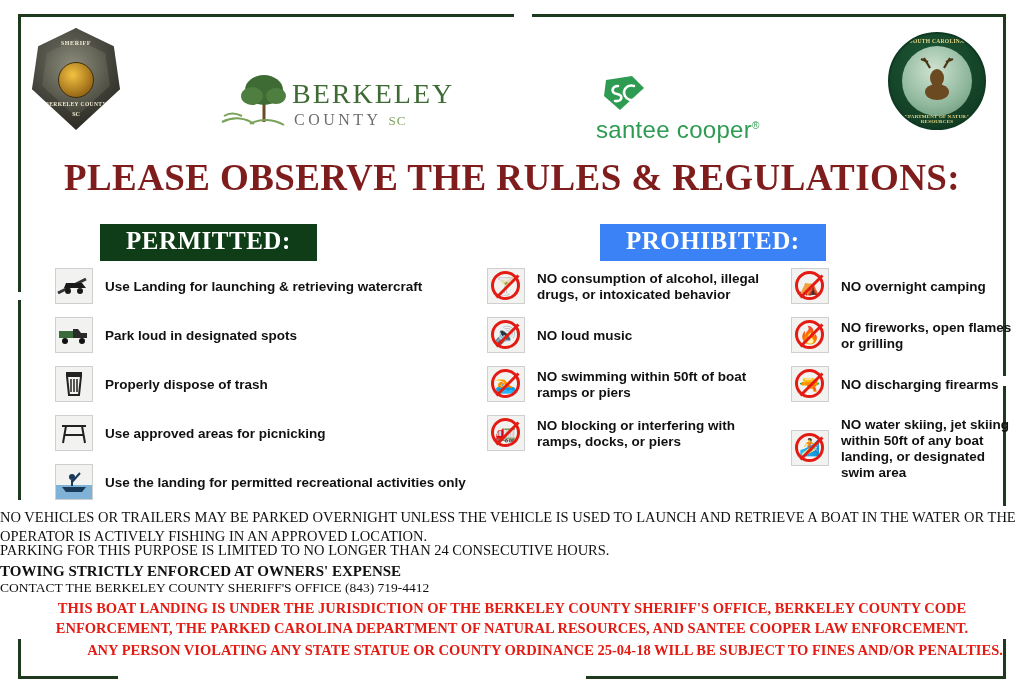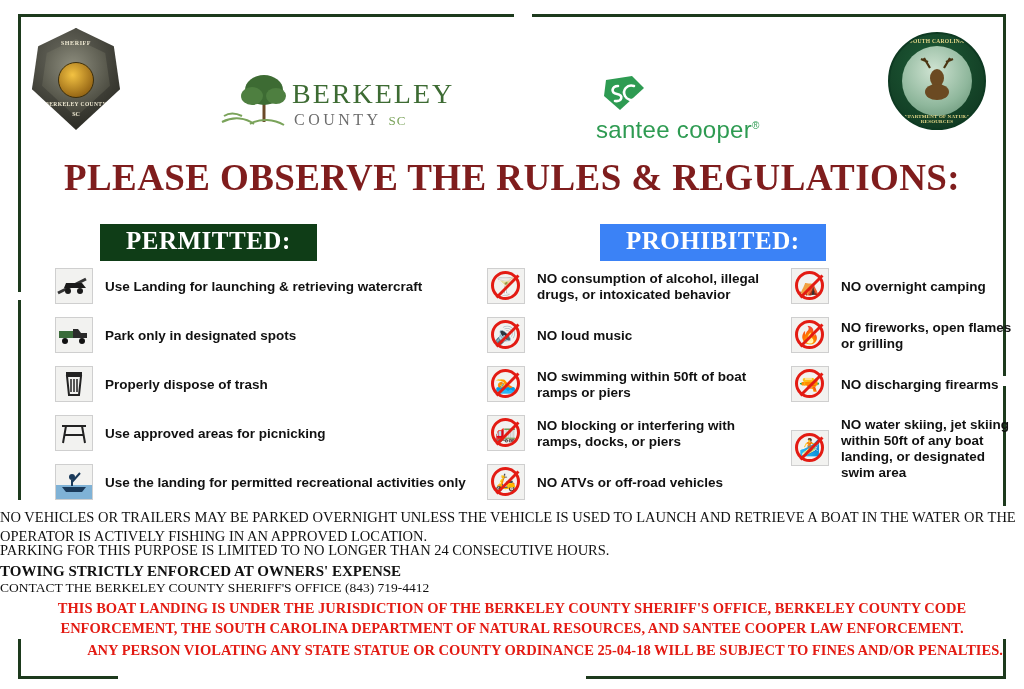--- a/index.html
+++ b/index.html
@@ -423,21 +423,21 @@
 
   <div class="item">
     <div class="item-icon">
       <svg viewBox="0 0 36 34" style="width:36px;height:34px">
         <rect x="3" y="13" width="14" height="7" fill="#3a6b3a"></rect>
         <path d="M17 20 h14 v-5 h-6 l-3 -4 h-5 z" fill="#2a2a2a"></path>
         <circle cx="9" cy="23" r="3" fill="#111"></circle>
         <circle cx="26" cy="23" r="3" fill="#111"></circle>
       </svg>
     </div>
-    <div class="item-text">Park only in designated spots</div>
+    <div class="item-text">Park loud in designated spots</div>
   </div>
 
   <div class="item">
     <div class="item-icon">
       <svg viewBox="0 0 36 34" style="width:36px;height:34px">
         <rect x="10" y="5" width="16" height="3" fill="#222"></rect>
         <path d="M11 9 h14 l-2 19 h-10 z" fill="none" stroke="#222" stroke-width="2"></path>
         <path d="M15 12 v13 M18 12 v13 M21 12 v13" stroke="#222" stroke-width="1.5"></path>
       </svg>
     </div>
@@ -493,27 +493,20 @@
   </div>
 
   <div class="item">
     <div class="item-icon">
       <div class="glyph">🚛</div>
       <div class="no-slash"></div>
     </div>
     <div class="item-text">NO blocking or interfering with ramps, docks, or piers</div>
   </div>
 
-  <div class="item">
-    <div class="item-icon">
-      <div class="glyph">🛵</div>
-      <div class="no-slash"></div>
-    </div>
-    <div class="item-text">NO ATVs or off-road vehicles</div>
-  </div>
 </div>
 
 <div class="col col-prohibited-2">
 
   <div class="item">
     <div class="item-icon">
       <div class="glyph">⛺</div>
       <div class="no-slash"></div>
     </div>
     <div class="item-text">NO overnight camping</div>
@@ -542,14 +535,14 @@
     </div>
     <div class="item-text">NO water skiing, jet skiing within 50ft of any boat landing, or designated swim area</div>
   </div>
 </div>
 
 <div class="fine fine-1">NO VEHICLES OR TRAILERS MAY BE PARKED OVERNIGHT UNLESS THE VEHICLE IS USED TO LAUNCH AND RETRIEVE A BOAT IN THE WATER OR THE OPERATOR IS ACTIVELY FISHING IN AN APPROVED LOCATION.</div>
 <div class="fine fine-2">PARKING FOR THIS PURPOSE IS LIMITED TO NO LONGER THAN 24 CONSECUTIVE HOURS.</div>
 <div class="fine fine-3">TOWING STRICTLY ENFORCED AT OWNERS' EXPENSE</div>
 <div class="fine fine-4">CONTACT THE BERKELEY COUNTY SHERIFF'S OFFICE (843) 719-4412</div>
 
-<div class="red red-1">THIS BOAT LANDING IS UNDER THE JURISDICTION OF THE BERKELEY COUNTY SHERIFF'S OFFICE, BERKELEY COUNTY CODE ENFORCEMENT, THE SOUTH CAROLINA DEPARTMENT OF NATURAL RESOURCES, AND SANTEE COOPER LAW ENFORCEMENT.</div>
+<div class="red red-1">THIS BOAT LANDING IS UNDER THE JURISDICTION OF THE BERKELEY COUNTY SHERIFF'S OFFICE, BERKELEY COUNTY CODE ENFORCEMENT, THE PARKED CAROLINA DEPARTMENT OF NATURAL RESOURCES, AND SANTEE COOPER LAW ENFORCEMENT.</div>
 <div class="red red-2">ANY PERSON VIOLATING ANY STATE STATUE OR COUNTY ORDINANCE 25-04-18 WILL BE SUBJECT TO FINES AND/OR PENALTIES.</div>
 
 </body></html>

